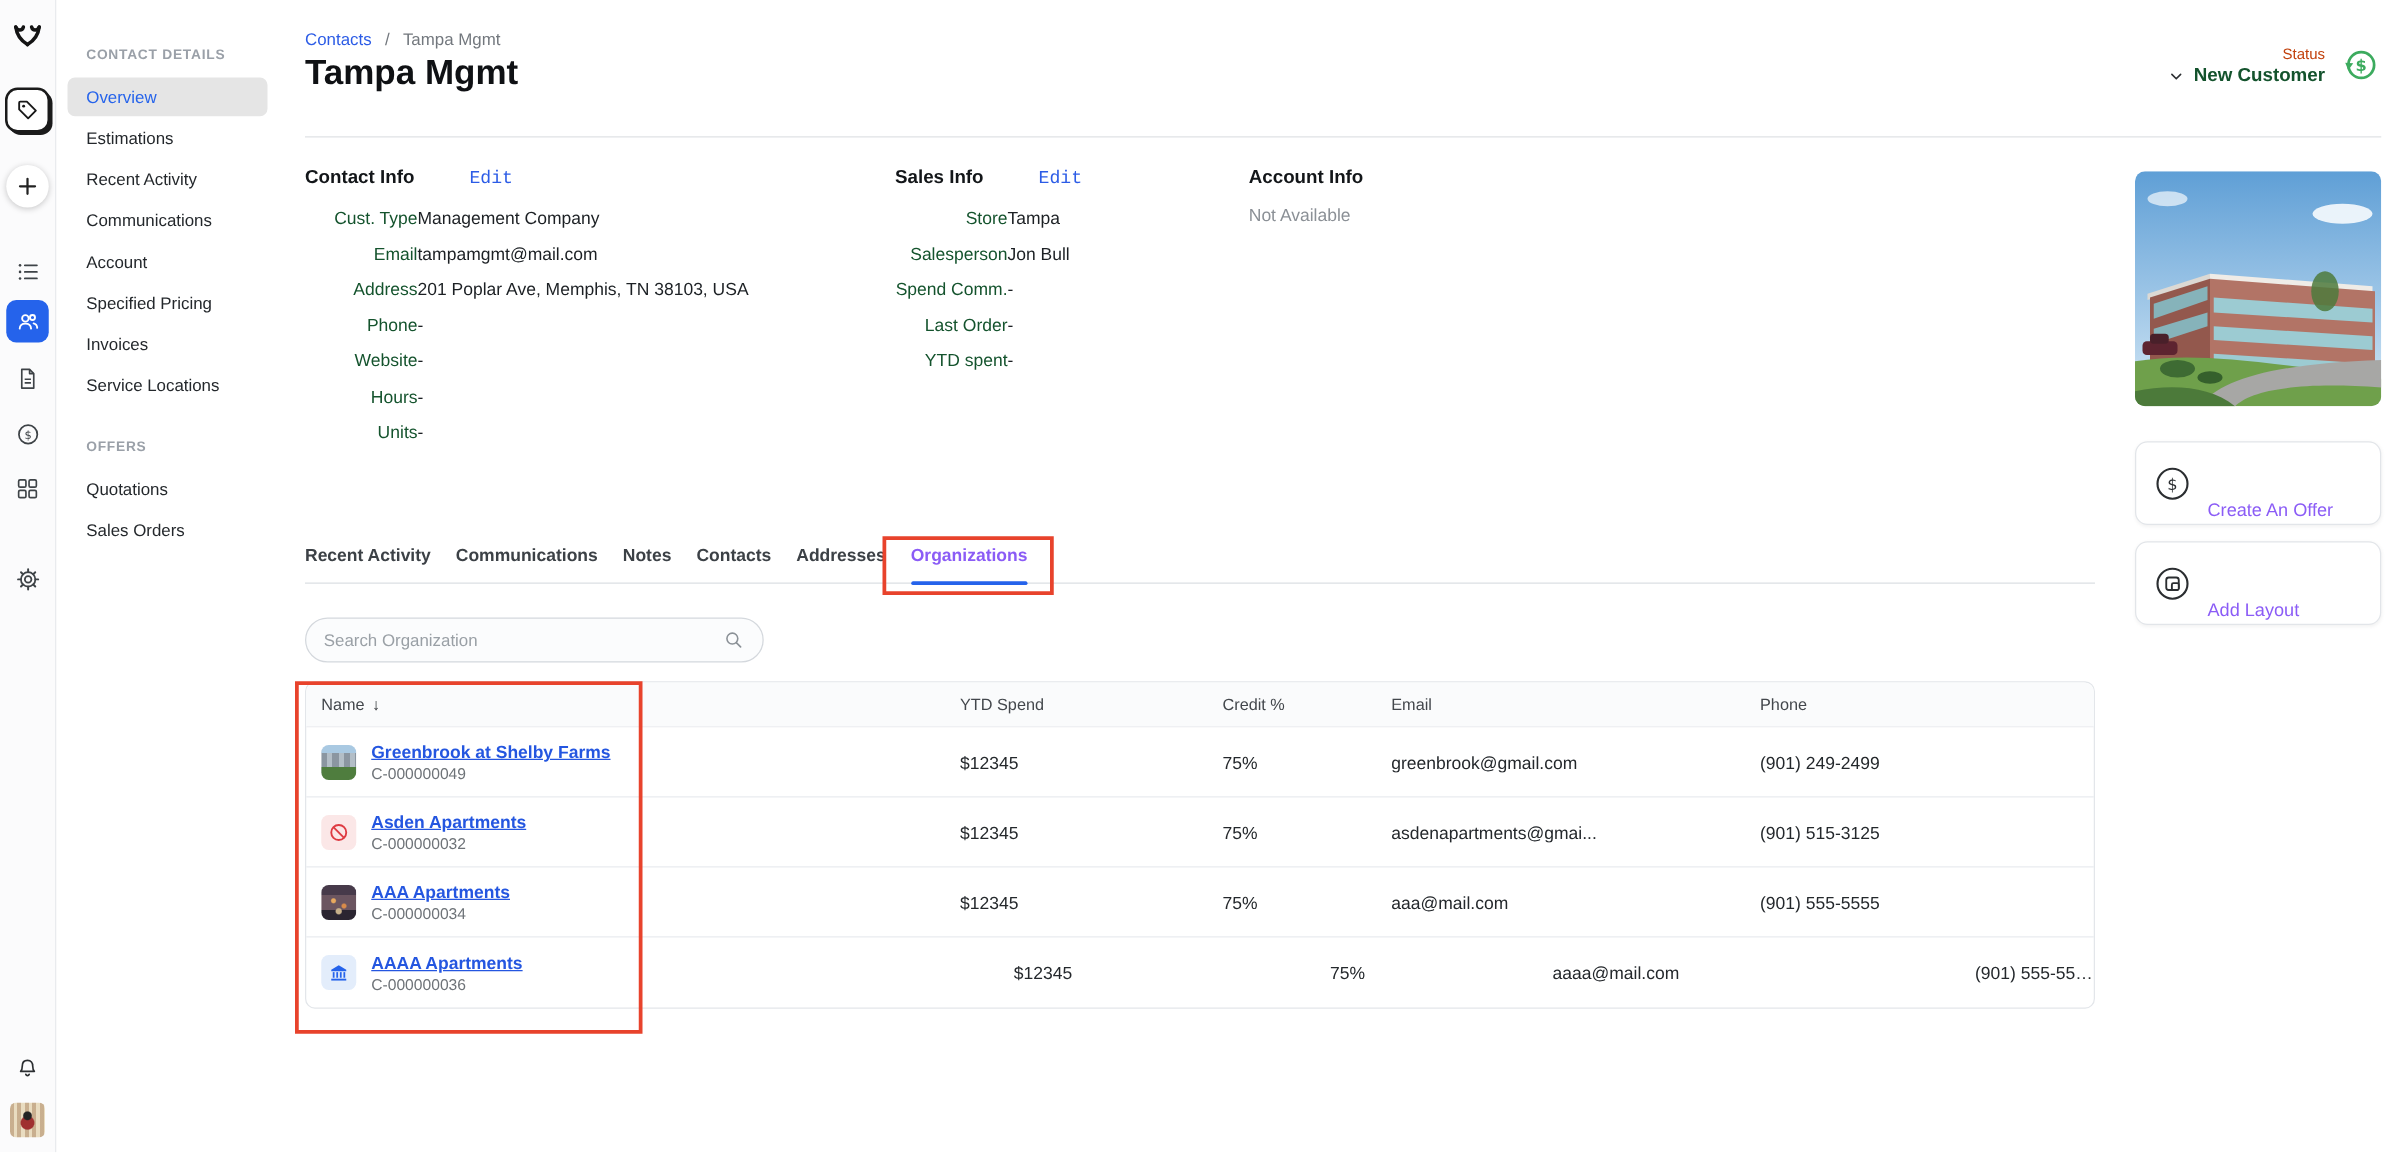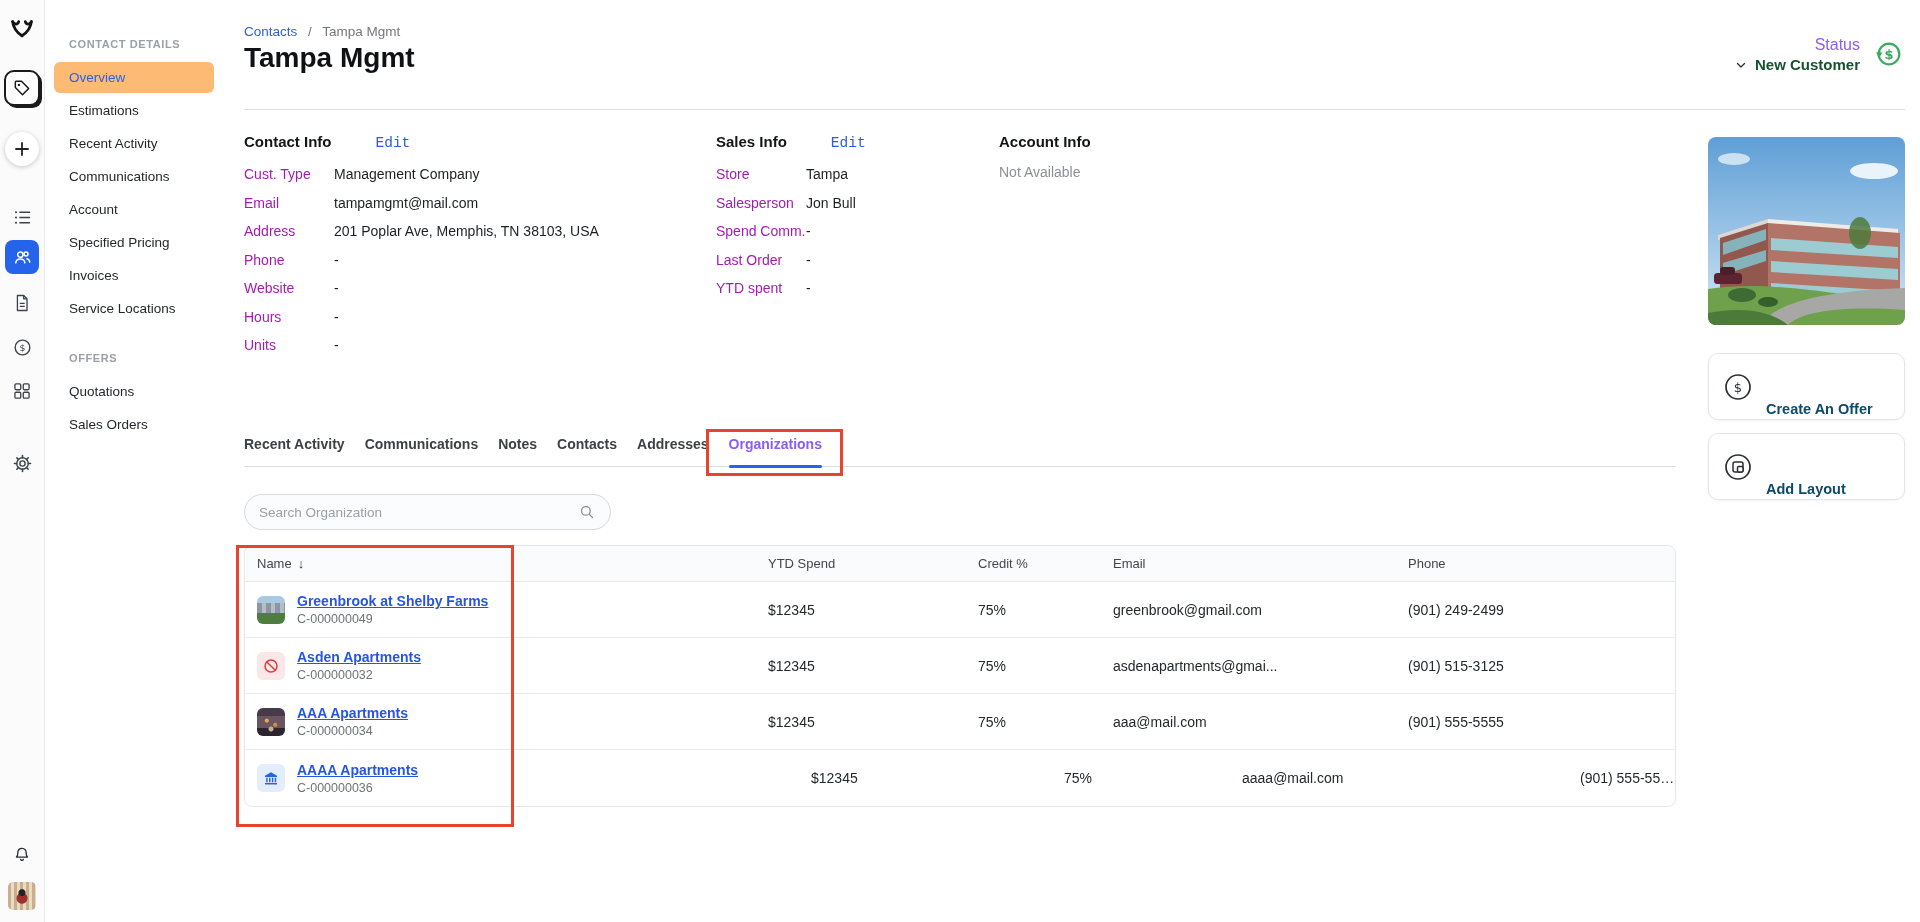--- a/index.html
+++ b/index.html
@@ -29,57 +29,57 @@
       repeating-linear-gradient(90deg, rgba(140,90,50,.35) 0 3px, rgba(0,0,0,0) 3px 6px),
       linear-gradient(180deg,#e9dcc0 0 100%);
   }
 
   
   .sidebar { position:absolute; left:46px; top:16px; width:184px; height:922px; background:#fff; }
   .side-header { margin:22px 0 12px 23px; font-size:11px; font-weight:700; letter-spacing:.6px; color:#9aa0a8; }
   .side-header.second { margin-top:28px; }
   .side-item { margin:0 16px 2px 8px; height:31px; display:flex; align-items:center; padding-left:15px;
                font-size:13.5px; color:#24282c; border-radius:6px; cursor:pointer; }
-  .side-item.active { background:#fdba74; color:#2563eb; }
+  .side-item.active { background:#e5e5e5; color:#2563eb; }
 
   
   .main { position:absolute; left:230px; top:0; width:1690px; height:922px; }
   .breadcrumb { position:absolute; left:14px; top:24px; font-size:13.5px; color:#73787e; }
   .breadcrumb .crumb-link { color:#2c5ce6; cursor:pointer; }
   .breadcrumb .crumb-sep { margin:0 7px; color:#73787e; }
   .page-title { position:absolute; left:14px; top:42px; font-size:28px; font-weight:700; color:#0f1114; }
   .title-divider { position:absolute; left:14px; right:15px; top:109px; height:1px; background:#e0e2e5; }
 
   
   .status-widget { position:absolute; top:36px; right:15px; display:flex; align-items:center; gap:13px; }
   .status-texts { text-align:right; }
-  .status-label { font-size:16px; color:#8b5cf6; margin-bottom:2px; }
+  .status-label { font-size:12px; color:#c2410c; margin-bottom:2px; }
   .status-value-row { display:flex; align-items:center; gap:7px; font-size:15px; font-weight:700; color:#14532d; }
 
   
   .info-row { position:absolute; left:14px; top:133px; display:flex; }
   .info-block { font-size:14px; }
   .info-block.contact { width:472px; }
   .info-block.sales { width:283px; }
   .info-heading { display:flex; align-items:baseline; margin-bottom:14px; }
   .info-title { font-size:15px; font-weight:700; color:#131619; }
   .edit-link { margin-left:44px; font-size:14.5px; color:#2c5ce6; cursor:pointer;font-family:Liberation Mono, monospace; }
   .kv-row { display:flex; margin-bottom:9.5px; line-height:19px; }
-  .kv-label { width:90px; color:#a21caf; flex:none; }
+  .kv-label { width:90px; color:#14532d; flex:none;text-align:right; }
   .kv-value { color:#1c2024; }
   .not-available { color:#8b9096; font-size:14px; margin-top:2px; }
 
   
   .right-panel { position:absolute; top:137px; right:15px; width:197px; }
   .building-photo { width:197px; height:188px; border-radius:8px; overflow:hidden; display:block; }
   .panel-btn { margin-top:28px; width:197px; height:67px; border:1px solid #e2e5e9; border-radius:10px;
                background:#fff; box-shadow:0 1px 3px rgba(0,0,0,.05); display:flex; align-items:center;
                gap:13px; padding-left:14px; cursor:pointer; }
   .panel-btn.second { margin-top:13px; }
-  .panel-btn-label { font-size:14.5px; font-weight:700; color:#0c4a6e;margin-top:44px; }
+  .panel-btn-label { font-size:14.5px; font-weight:400; color:#8b5cf6;margin-top:44px; }
 
   
   .tabbar { position:absolute; left:14px; top:436px; width:1432px; height:31px; display:flex; gap:20px;
             border-bottom:1px solid #dcdfe3; }
   .tab { position:relative; font-size:14px; font-weight:600; color:#3c4146; cursor:pointer; padding-bottom:14px; white-space:nowrap; }
   .tab.active { color:#8b5cf6; }
   .tab.active::after { content:""; position:absolute; left:0; right:0; bottom:-2px; height:3px;
                        background:#2563eb; border-radius:2px; }
 
   

